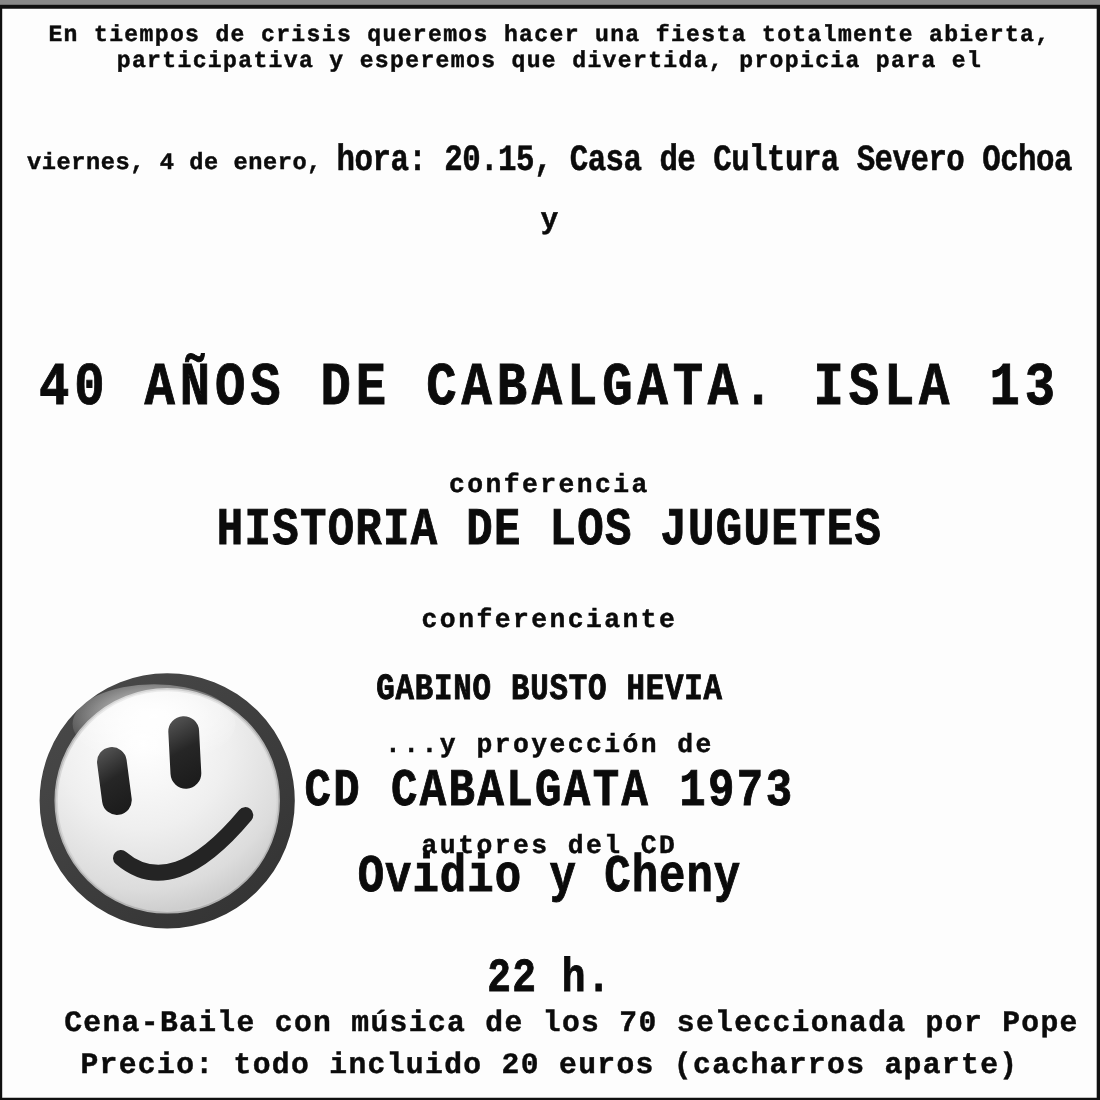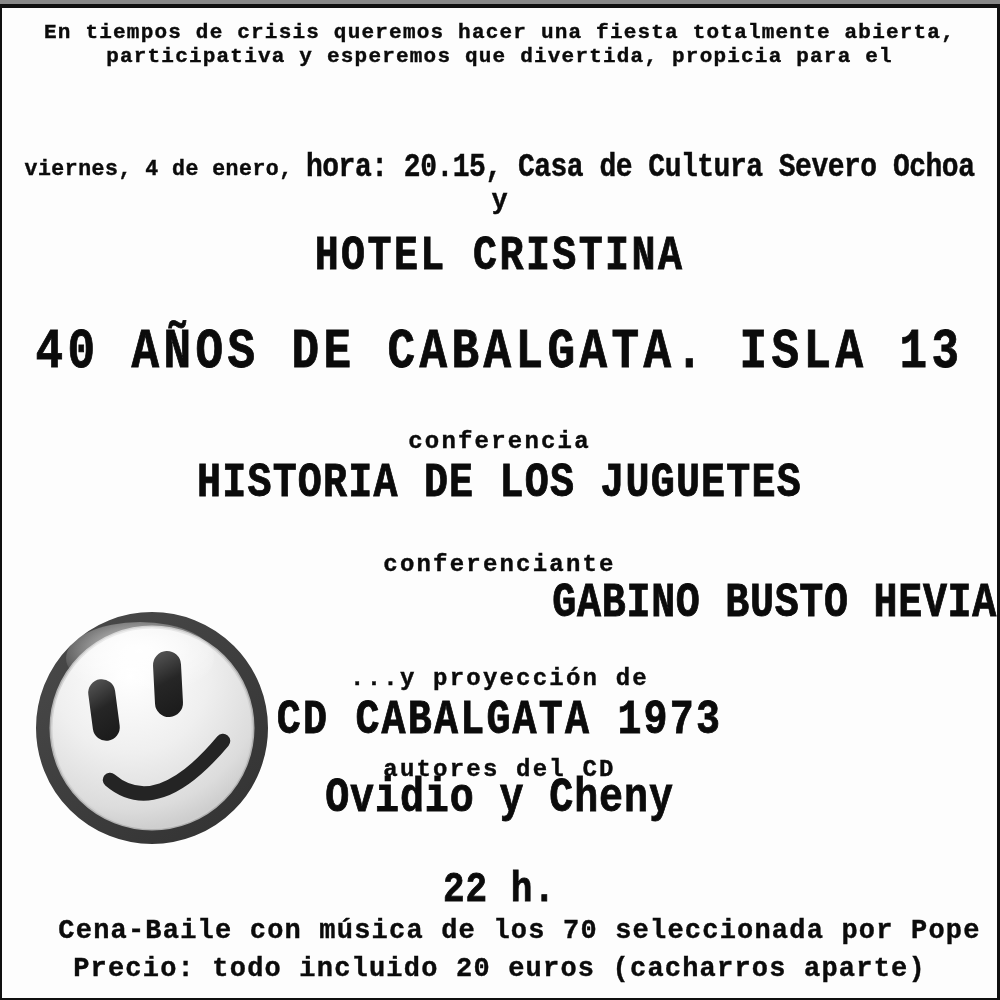--- a/index.html
+++ b/index.html
@@ -28,30 +28,30 @@
   }
   .tall {
     display: inline-block;
     transform: scaleY(1.2);
     transform-origin: 50% 60%;
   }
   .fat  { -webkit-text-stroke: 0.7px #0b0b0b; }
   .fat2 { -webkit-text-stroke: 0.4px #0b0b0b; }
 
   .intro   { top: 13px;  font-size: 21px; letter-spacing: 1.2px; line-height: 24px; }
-  .dateln  { top: 144px; font-size: 21.5px; letter-spacing: 0.5px; }
+  .dateln  { top: 124px; font-size: 21.5px; letter-spacing: 0.5px; }
   .date-em { font-size: 28px; letter-spacing: -0.5px; }
   .conj    { top: 178px; font-size: 27px; }
   .hotel   { top: 227px; font-size: 40px; letter-spacing: 2.4px; }
   .title40 { top: 320px; font-size: 46px; letter-spacing: 4.4px; }
   .lbl     { font-size: 24px; letter-spacing: 2.2px; }
   .conf-l  { top: 420px; }
   .hist    { top: 454px; font-size: 40px; letter-spacing: 1.2px; }
   .spk-l   { top: 543px; }
-  .gabino  { top: 574px; font-size: 40px; letter-spacing: 0.7px; text-align: right; }
+  .gabino  { top: 605px; font-size: 28px; letter-spacing: 0.7px; }
   .proy    { top: 657px; }
   .cdtitle { top: 691px; font-size: 40px; letter-spacing: 2.2px; }
   .aut-l   { top: 748px; }
   .ovidio  { top: 769px; font-size: 40px; letter-spacing: 0.9px; }
   .h22     { top: 862px; font-size: 36px; letter-spacing: 1px; }
   .cena    { top: 908px; font-size: 27px; letter-spacing: 1.2px; padding-left: 40px; }
   .precio  { top: 946px; font-size: 27px; letter-spacing: 1.2px; }
 
   .smiley {
     position: absolute;
@@ -68,21 +68,20 @@
 
   <div class="line intro fat2">
     <div>En tiempos de crisis queremos hacer una fiesta totalmente abierta,</div>
     <div>participativa y esperemos que divertida, propicia para el</div>
   </div>
 
   <div class="line dateln fat2"><span>viernes, 4 de enero, </span><span class="date-em tall">hora: 20.15, Casa de Cultura Severo Ochoa</span></div>
 
   <div class="line conj fat2"><span>y</span></div>
 
-  <div class="line hotel fat"><span class="tall">HOTEL CRISTINA</span></div>
 
   <div class="line title40 fat"><span class="tall">40 AÑOS DE CABALGATA. ISLA 13</span></div>
 
   <div class="line hist fat"><span class="tall">HISTORIA DE LOS JUGUETES</span></div>
 
   <div class="line lbl conf-l fat2"><span>conferencia</span></div>
 
   <div class="line lbl spk-l fat2"><span>conferenciante</span></div>
 
   <div class="line gabino fat"><span class="tall">GABINO BUSTO HEVIA</span></div>

